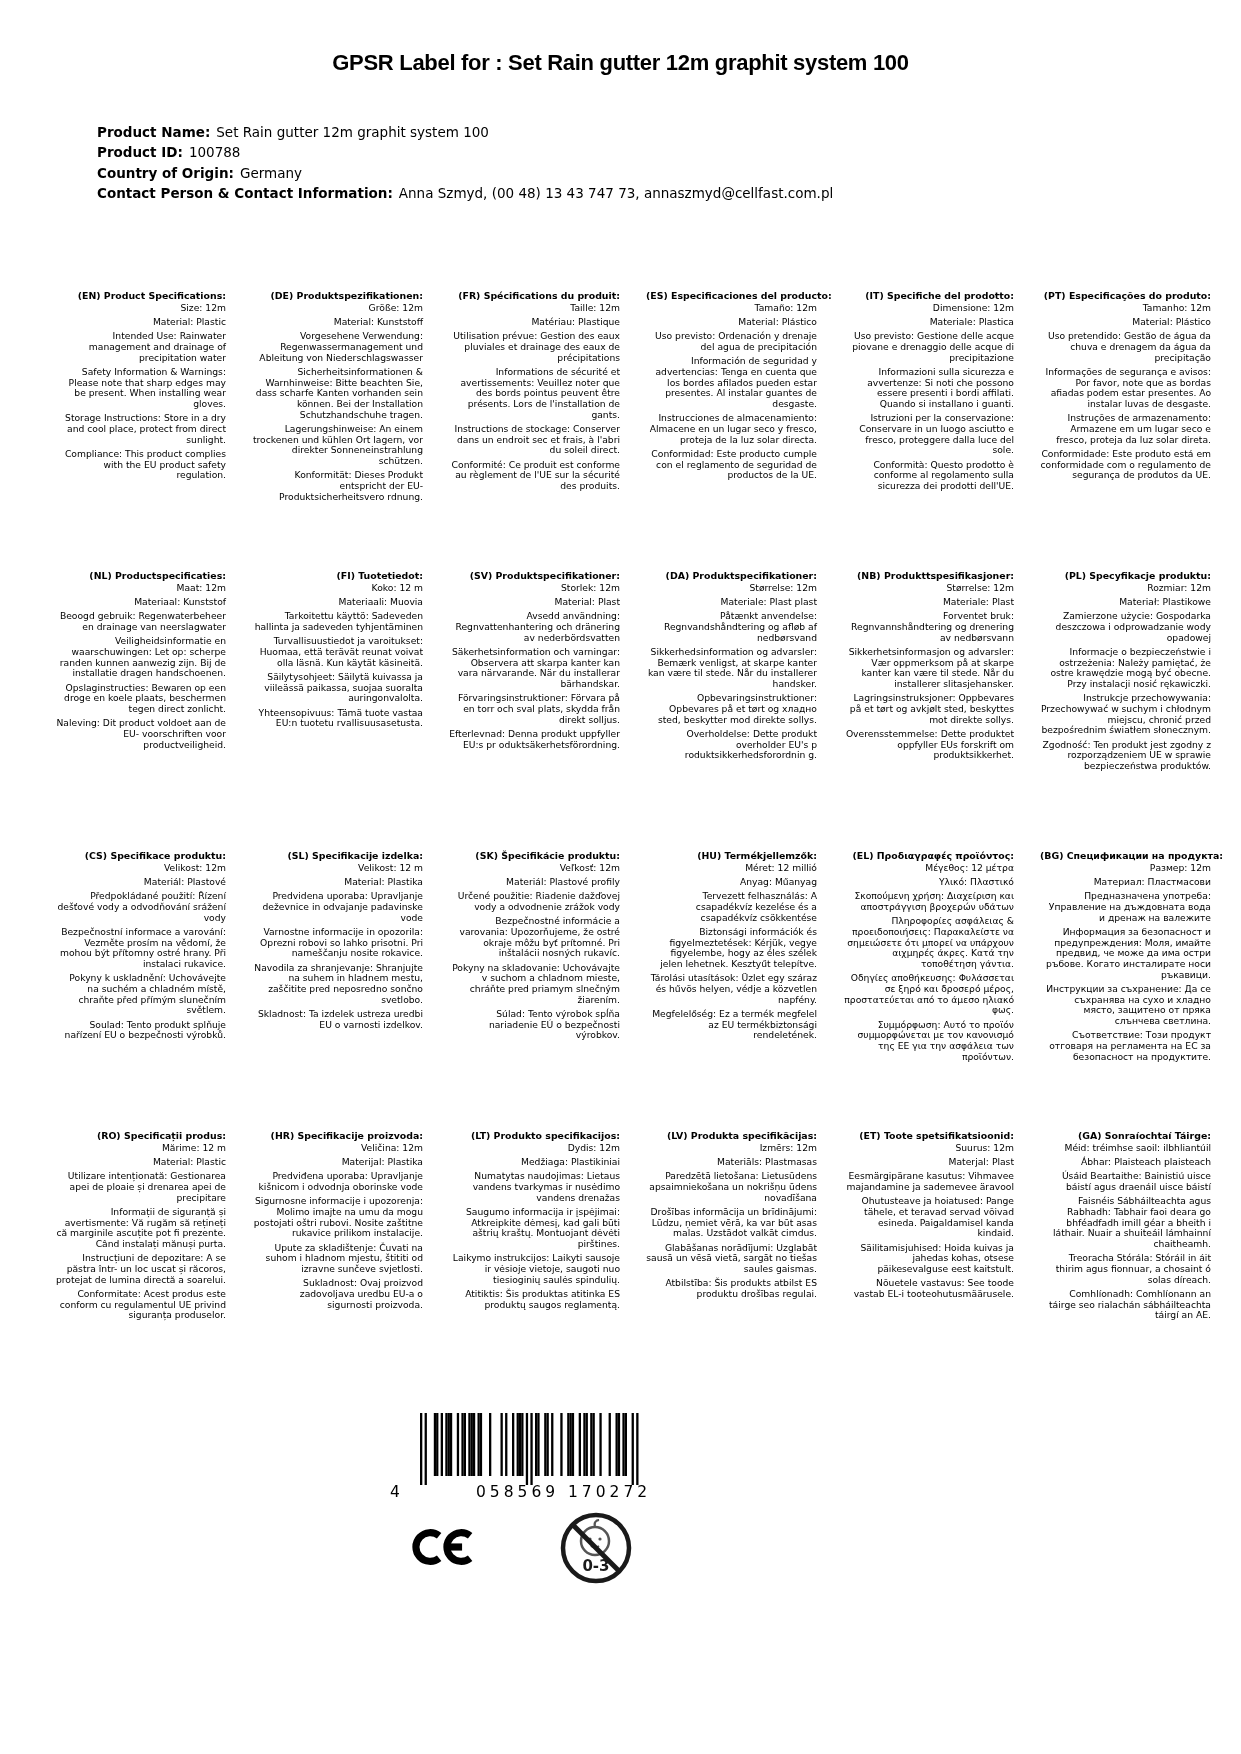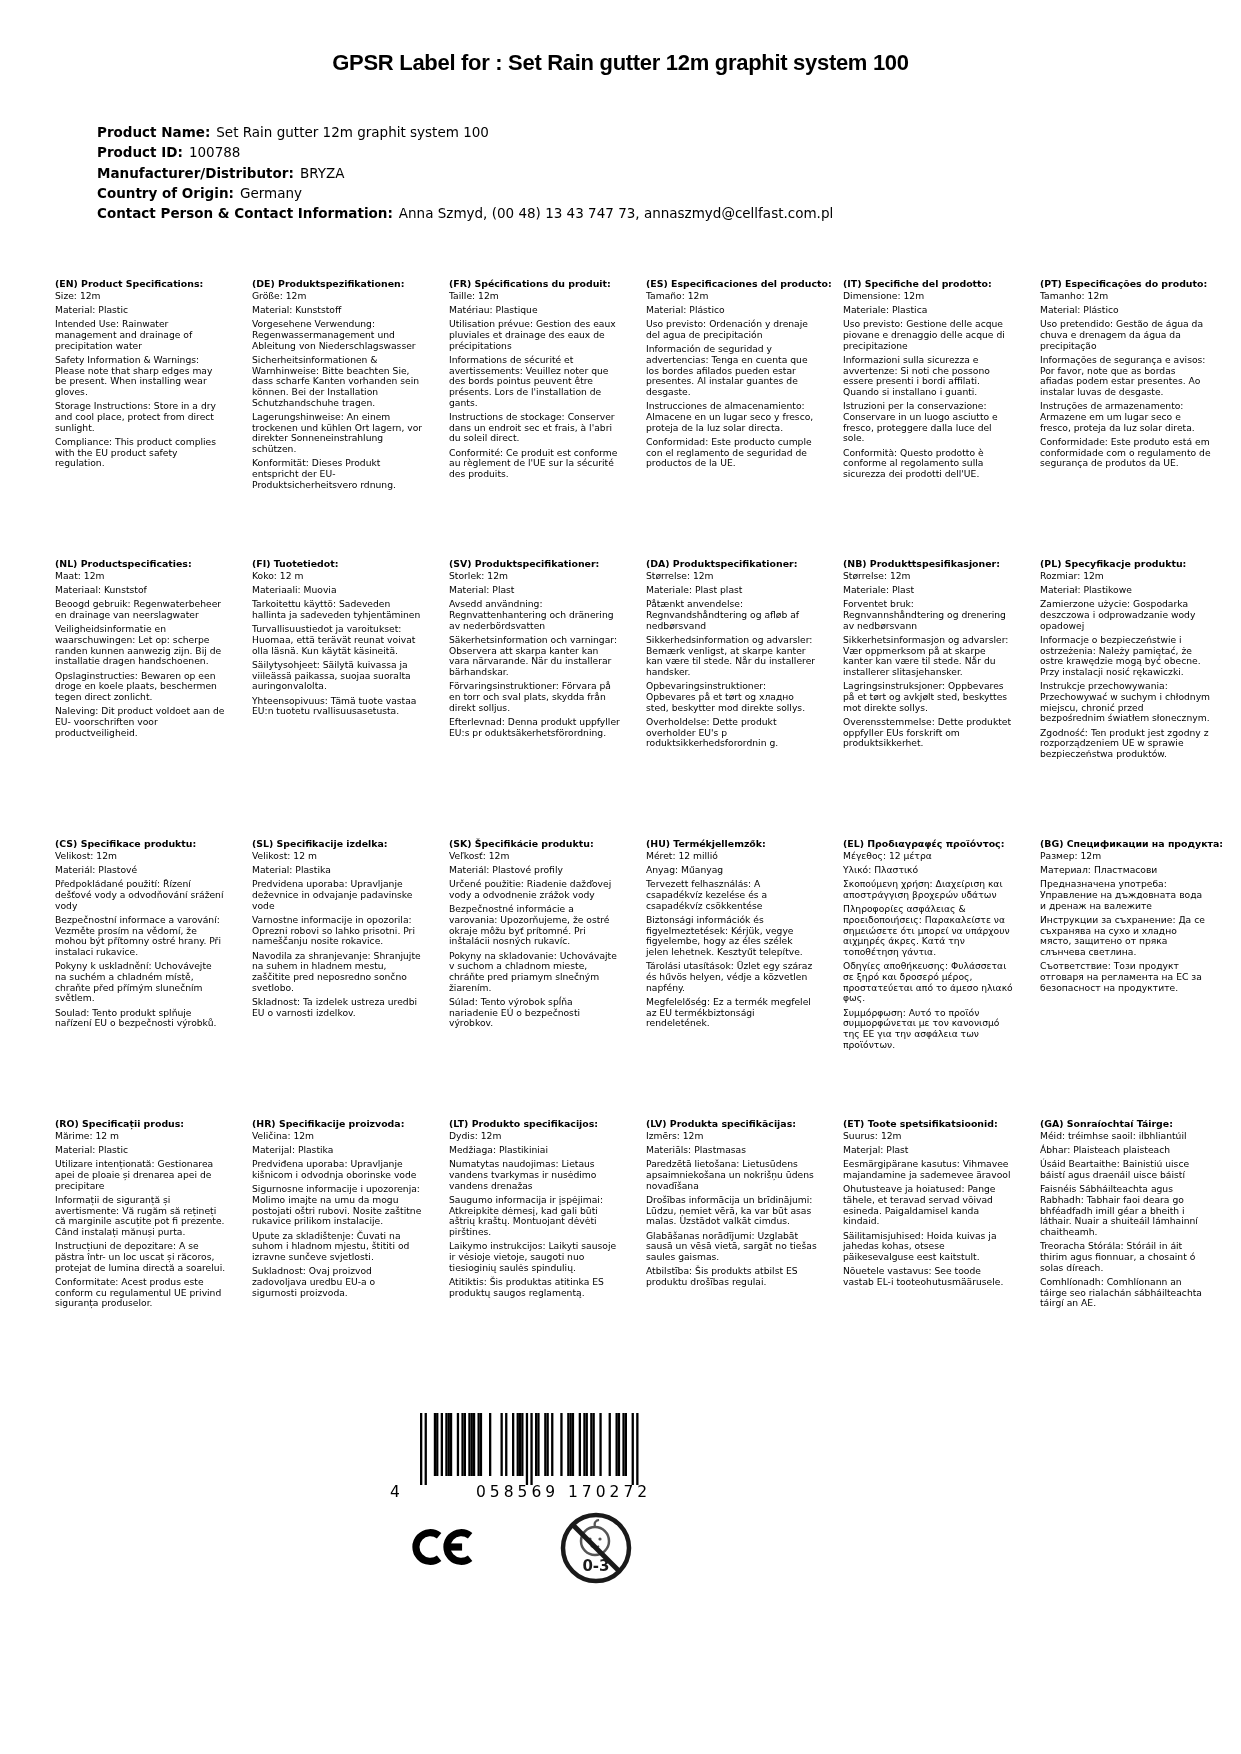--- a/index.html
+++ b/index.html
@@ -18,24 +18,25 @@
   }
   .product-info {
     position: absolute; left: 55px; top: 122px;
     font-size: 13.5px;
   }
   .pi-row { line-height: 20.3px; white-space: nowrap; margin-left: 42px; }
   .pi-label { font-weight: bold; }
   .pi-value { font-weight: normal; margin-left: 6px; }
 
   .specs-grid {
-    position: absolute; left: 55px; top: 278px;
+    position: absolute; left: 55px; top: 290px;
     display: grid;
     grid-template-columns: repeat(6, 197px);
     grid-auto-rows: 280px;
+    text-align: right;
   }
   .spec-cell { padding-right: 26px; overflow: visible; }
   .spec-heading {
     margin: 0 0 2px 0;
     font-size: 9.4px; font-weight: bold; white-space: nowrap;
     line-height: 11px;
   }
   .spec-cell p {
     margin: 0 0 3.5px 0;
     font-size: 9.2px; line-height: 10.7px;
@@ -63,23 +64,20 @@
 <div class="product-info">
   <div class="pi-row">
     <span class="pi-label">Product Name:</span><span class="pi-value">Set Rain gutter 12m graphit system 100</span>
   </div>
 
   <div class="pi-row">
     <span class="pi-label">Product ID:</span><span class="pi-value">100788</span>
   </div>
 
 
-  <div class="pi-row">
-    <span class="pi-label">Manufacturer/Distributor:</span><span class="pi-value">BRYZA</span>
-  </div>
 
   <div class="pi-row">
     <span class="pi-label">Country of Origin:</span><span class="pi-value">Germany</span>
   </div>
 
   <div class="pi-row">
     <span class="pi-label">Contact Person &amp; Contact Information:</span><span class="pi-value">Anna Szmyd, (00 48) 13 43 747 73, annaszmyd@cellfast.com.pl</span>
   </div>
 </div>
 
@@ -252,20 +250,21 @@
       <p>Πληροφορίες ασφάλειας &amp; προειδοποιήσεις: Παρακαλείστε να σημειώσετε ότι μπορεί να υπάρχουν αιχμηρές άκρες. Κατά την τοποθέτηση γάντια.</p>
       <p>Οδηγίες αποθήκευσης: Φυλάσσεται σε ξηρό και δροσερό μέρος, προστατεύεται από το άμεσο ηλιακό φως.</p>
       <p>Συμμόρφωση: Αυτό το προϊόν συμμορφώνεται με τον κανονισμό της ΕΕ για την ασφάλεια των προϊόντων.</p>
     </div>
 
   <div class="spec-cell">
     <h3 class="spec-heading">(BG) Спецификации на продукта:</h3>
   <p>Размер: 12m</p>
       <p>Материал: Пластмасови</p>
       <p>Предназначена употреба: Управление на дъждовната вода и дренаж на валежите</p>
+      <p>Информация за безопасност и предупреждения: Моля, имайте предвид, че може да има остри ръбове. Когато инсталирате носи ръкавици.</p>
       <p>Инструкции за съхранение: Да се съхранява на сухо и хладно място, защитено от пряка слънчева светлина.</p>
       <p>Съответствие: Този продукт отговаря на регламента на ЕС за безопасност на продуктите.</p>
     </div>
 
   <div class="spec-cell">
     <h3 class="spec-heading">(RO) Specificații produs:</h3>
   <p>Mărime: 12 m</p>
       <p>Material: Plastic</p>
       <p>Utilizare intenționată: Gestionarea apei de ploaie și drenarea apei de precipitare</p>
       <p>Informații de siguranță și avertismente: Vă rugăm să rețineți că marginile ascuțite pot fi prezente. Când instalați mănuși purta.</p>

